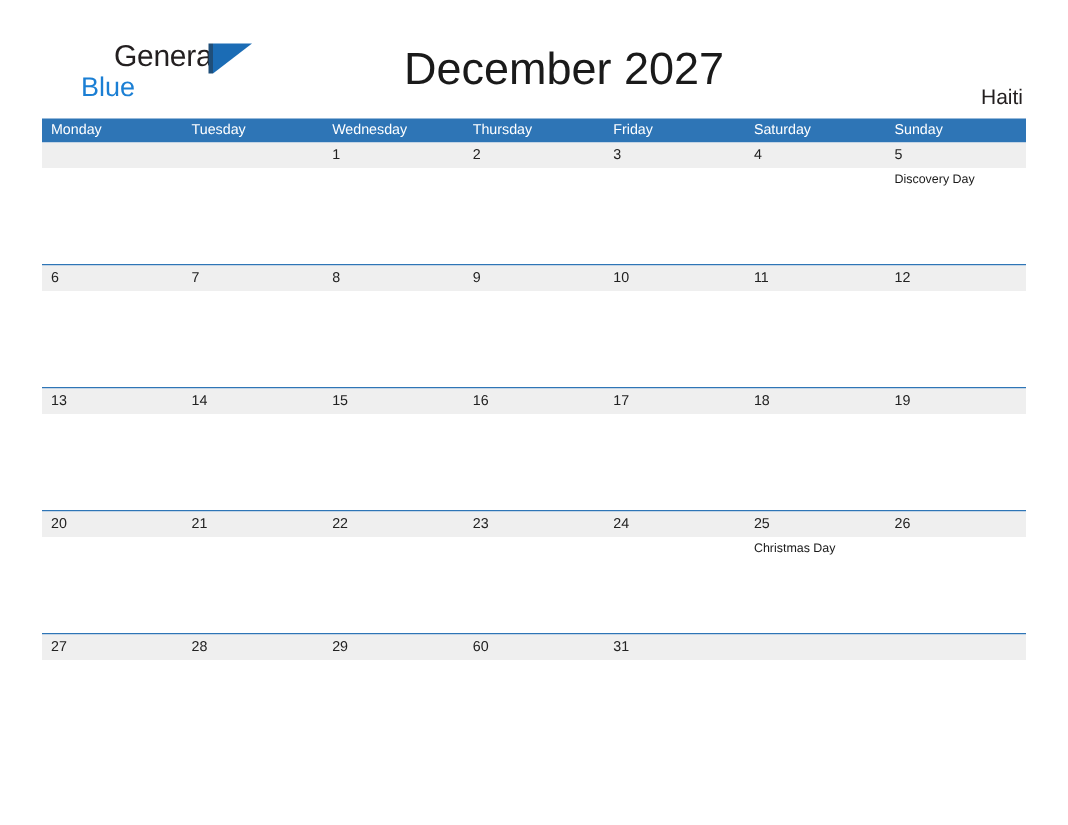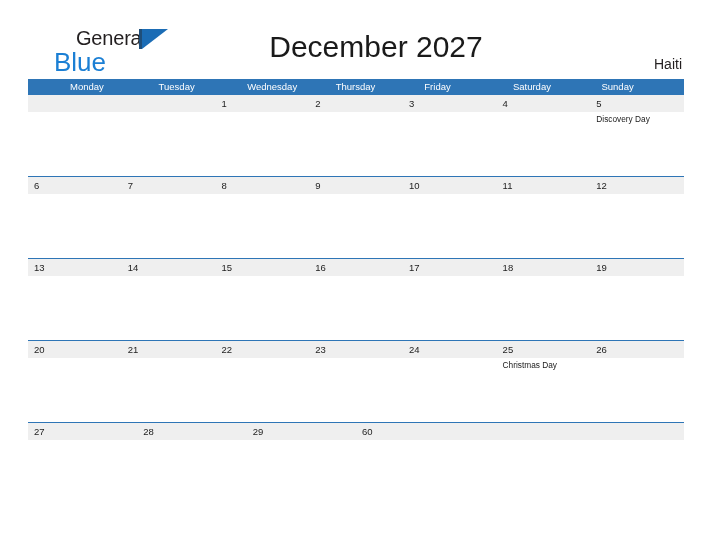--- a/index.html
+++ b/index.html
@@ -64,21 +64,21 @@
   .brand-flag .tri {
     position: absolute;
     left: 3px;
     top: 0;
     width: 0;
     height: 0;
     border-top: 20px solid #1b6cb5;
     border-right: 26px solid transparent;
   }
   .brand-row2 {
-    font-size: 26px;
+    font-size: 18px;
     color: #1b7fd4;
     margin-left: 24px;
     margin-top: -1px;
   }
 
   .month-title {
     position: absolute;
     left: 0;
     right: 0;
     top: 30px;
@@ -105,21 +105,20 @@
     position: absolute;
     left: 28px;
     top: 79px;
     width: 656px;
   }
 
   .weekday-header {
     display: flex;
     background: #2e75b6;
     height: 16px;
-    padding-left: 36px;
   }
   .weekday-cell {
     flex: 1 1 0;
     color: #ffffff;
     font-size: 9.5px;
     line-height: 16px;
     padding-left: 6px;
     box-sizing: border-box;
     white-space: nowrap;
   }
@@ -351,20 +350,24 @@
           </div>
           <div class="day-cell">
             <div class="day-number">29</div>
             <div class="day-events"></div>
           </div>
           <div class="day-cell">
             <div class="day-number">60</div>
             <div class="day-events"></div>
           </div>
           <div class="day-cell">
+            <div class="day-number">31</div>
+            <div class="day-events"></div>
+          </div>
+          <div class="day-cell">
             <div class="day-number"></div>
             <div class="day-events"></div>
           </div>
           <div class="day-cell">
             <div class="day-number"></div>
             <div class="day-events"></div>
           </div>
         </div>
       </div>
     </div>

